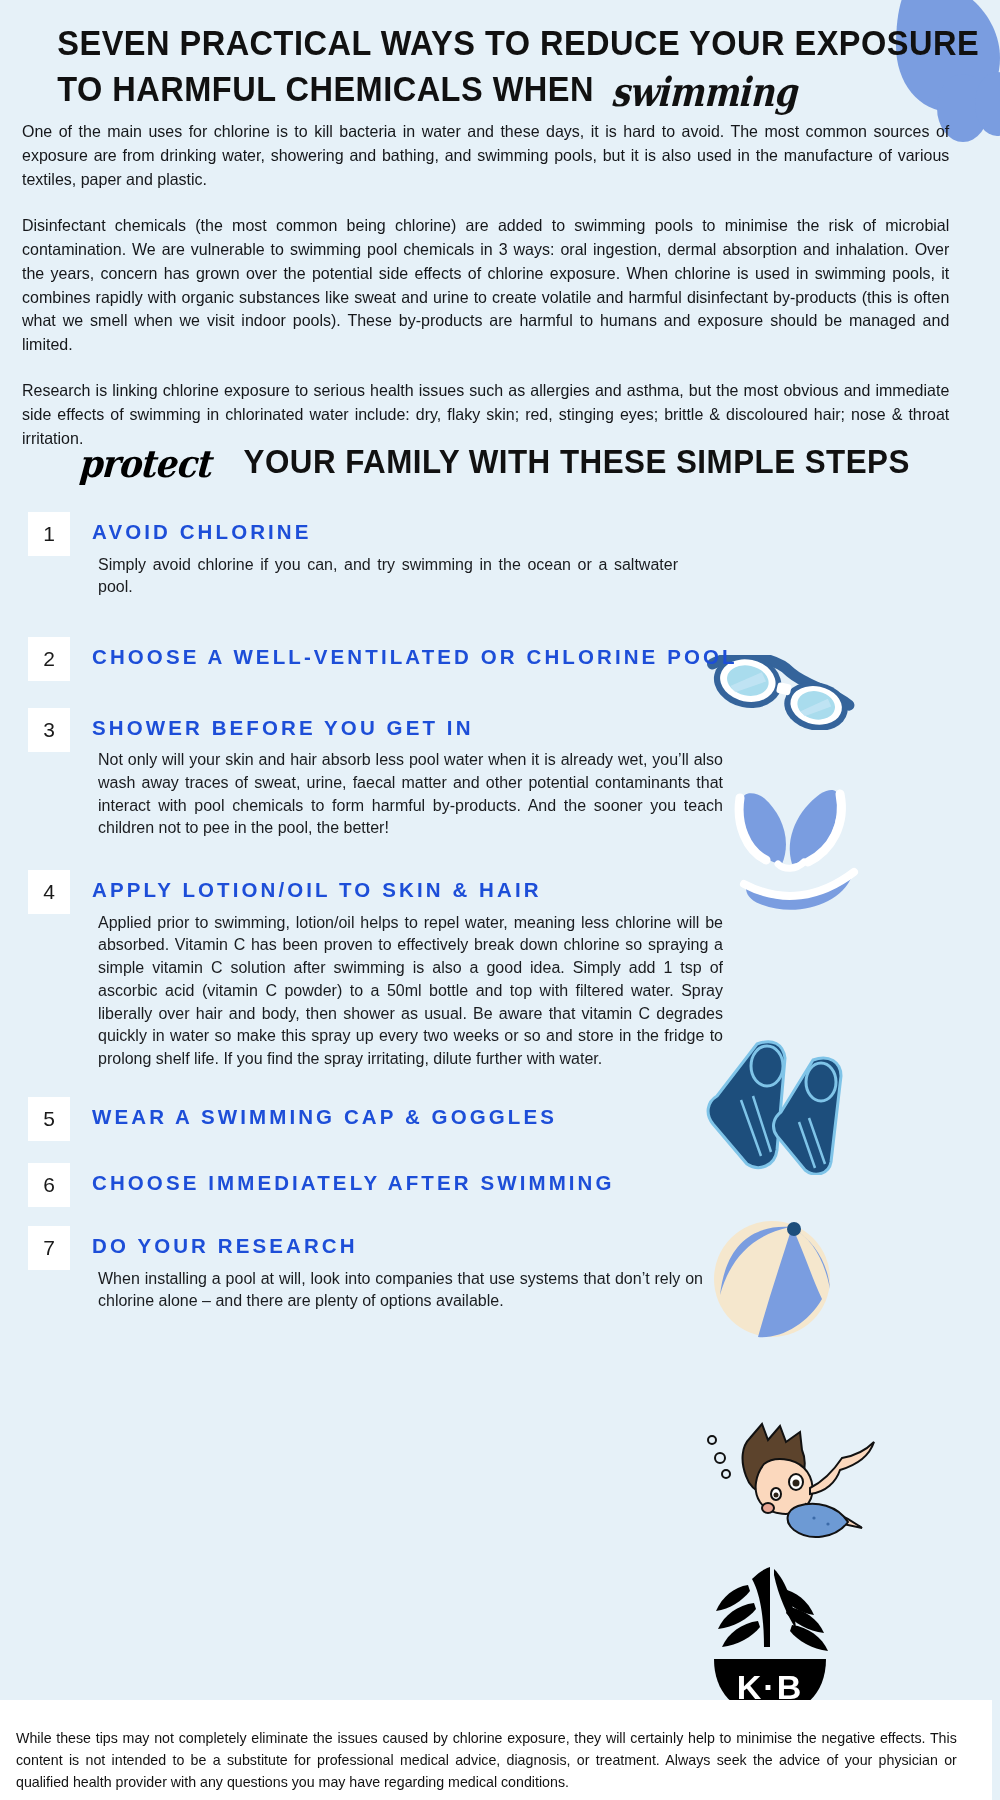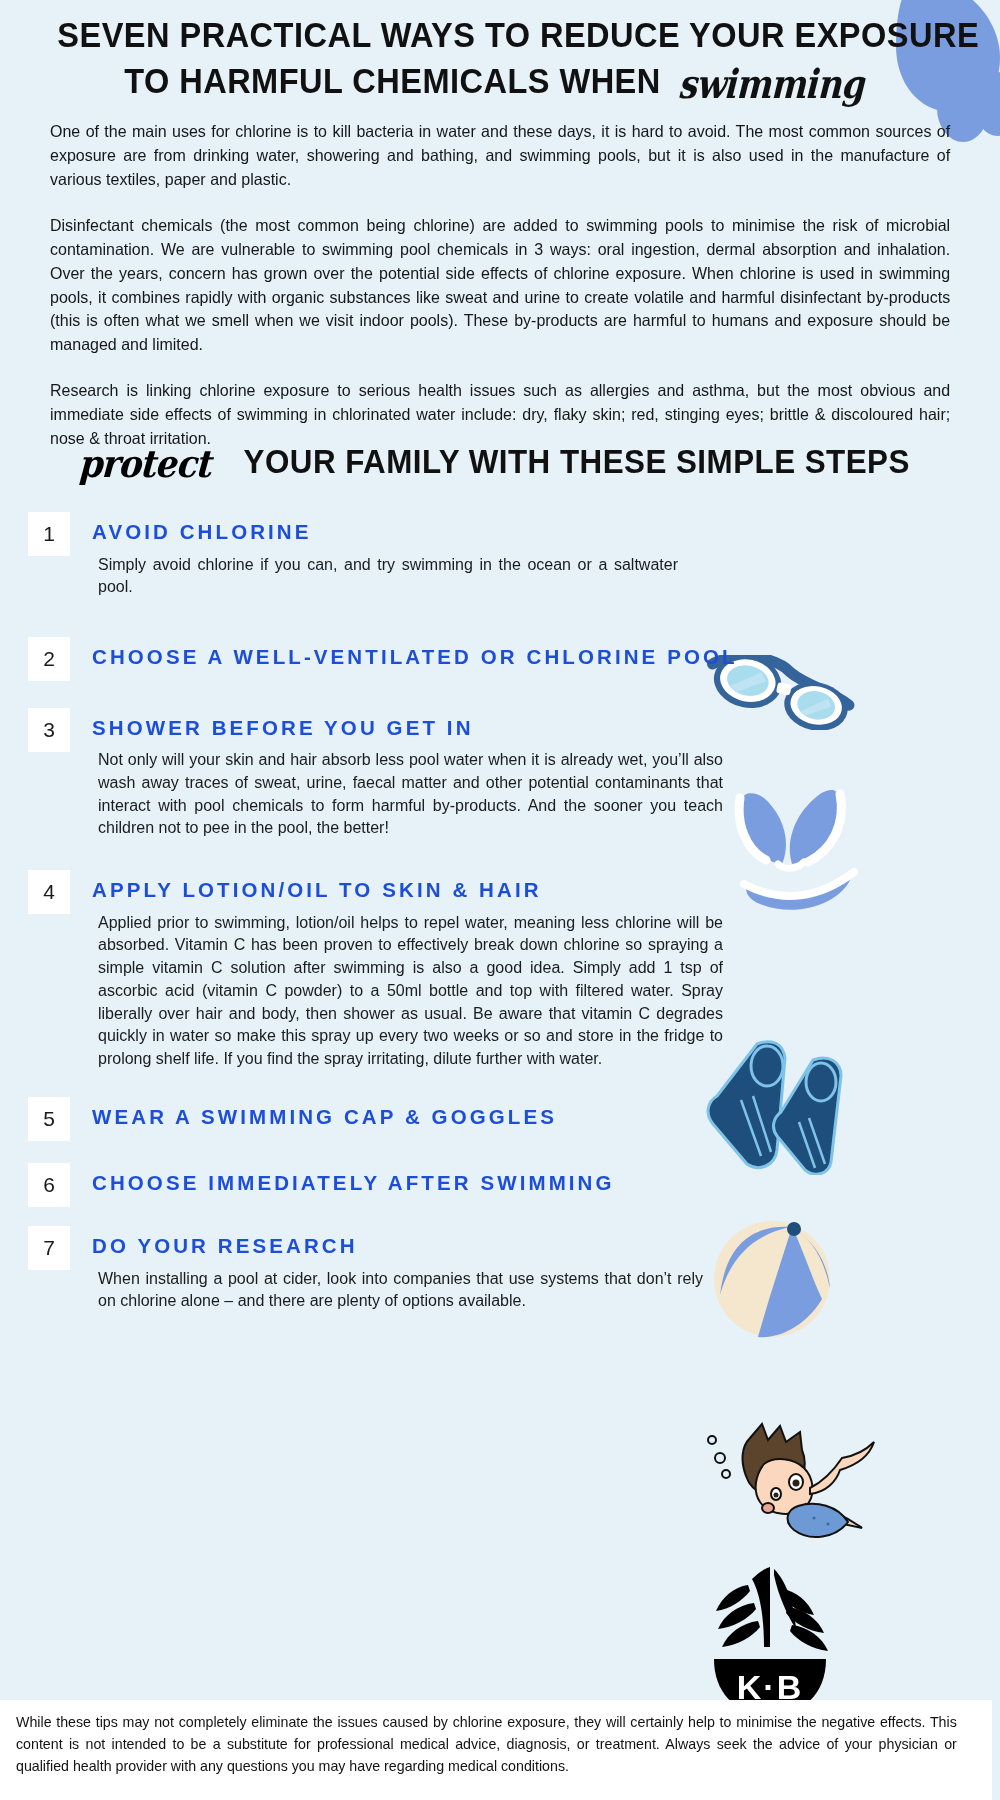--- a/index.html
+++ b/index.html
@@ -23,22 +23,21 @@
     background: #e6f1f8;
     overflow: hidden;
   }
 
   
   .blob-wrap { position: absolute; top: 0; right: 0; width: 200px; height: 140px; pointer-events: none; }
 
   
   .title-block {
     position: absolute;
-    top: 14px; left: 0; right: 0;
-    text-align: center;
+    top: 22px; left: 0; right: 0;
     padding: 0 24px;
     z-index: 3;
   }
   .title-line {
     font-family: "Liberation Sans Narrow", "Liberation Sans", sans-serif;
     font-weight: 700;
     font-size: 35px;
     line-height: 1.18;
     letter-spacing: 0.5px;
     color: #111111;
@@ -58,21 +57,20 @@
     position: relative;
     top: 5px;
   }
 
   
   .intro {
     position: absolute;
     left: 22px; right: 22px;
     top: 120px;
     z-index: 2;
-    margin-left: 28px;
   }
   .intro p {
     font-family: "Liberation Sans Narrow", "Liberation Sans", sans-serif;
     font-size: 16.5px;
     line-height: 1.45;
     color: #15171a;
     text-align: justify;
     transform: scaleX(0.97);
     transform-origin: left top;
     margin-bottom: 22px;
@@ -144,21 +142,21 @@
   .w-narrow .step-body { max-width: 580px; }
   .w-mid    .step-body { max-width: 605px; }
   .w-wide   .step-body { max-width: 625px; }
 
   
   .footer {
     position: absolute;
     left: 0; right: 8px; bottom: 0;
     height: 100px;
     background: #ffffff;
-    padding: 12px 16px 0 16px;
+    padding: 28px 16px 0 16px;
     z-index: 4;
   }
   .footer p {
     font-family: "Liberation Sans Narrow", "Liberation Sans", sans-serif;
     font-size: 14.5px;
     line-height: 1.5;
     color: #121212;
     text-align: justify;
     transform: scaleX(0.98);
     transform-origin: left top;
@@ -320,21 +318,21 @@
     </div>
 
     <div class="step w-mid" style="margin-top:34px;">
       <div class="step-num">6</div>
       <div class="step-title">CHOOSE IMMEDIATELY AFTER SWIMMING</div>
     </div>
 
     <div class="step w-mid" style="margin-top:30px;">
       <div class="step-num">7</div>
       <div class="step-title">DO YOUR RESEARCH</div>
-      <div class="step-body">When installing a pool at cider, look into companies that use systems that don’t rely on chlorine alone – and there are plenty of options available.</div>
+      <div class="step-body">When installing a pool at will, look into companies that use systems that don’t rely on chlorine alone – and there are plenty of options available.</div>
     </div>
 
   </div>
 
   <div class="footer">
     <p>While these tips may not completely eliminate the issues caused by chlorine exposure, they will certainly help to minimise the negative effects. This content is not intended to be a substitute for professional medical advice, diagnosis, or treatment.  Always seek the advice of your physician or qualified health provider with any questions you may have regarding medical conditions.</p>
   </div>
 
 </div>
 

